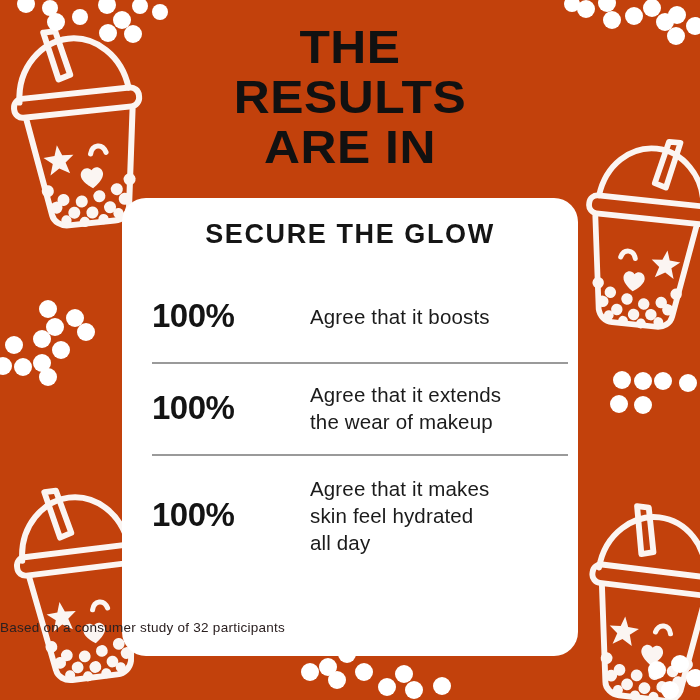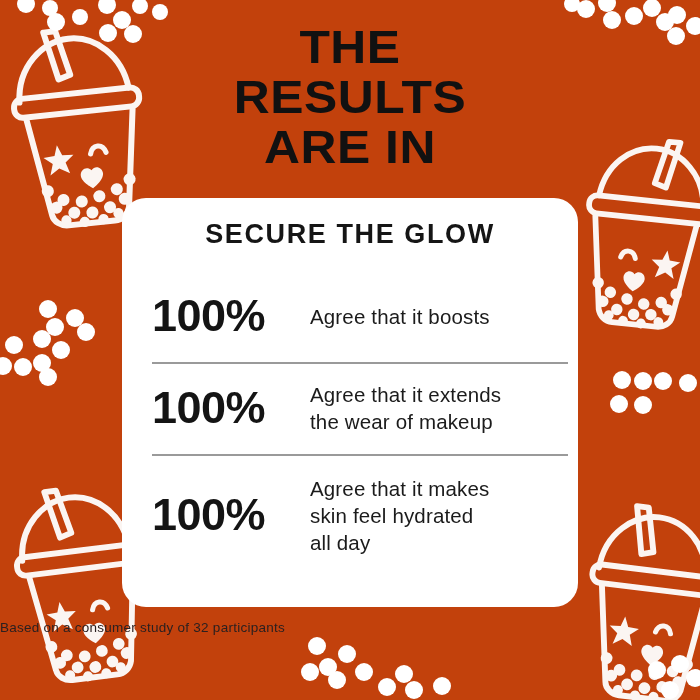--- a/index.html
+++ b/index.html
@@ -44,21 +44,21 @@
     transform-origin: center top;
   }
   .headline .hl-line { display: block; white-space: nowrap; }
 
   
   .card {
     position: absolute;
     left: 122px;
     top: 198px;
     width: 456px;
-    height: 409px;
+    height: 458px;
     background: #ffffff;
     border-radius: 24px;
     box-sizing: border-box;
     padding: 0;
   }
 
   .card-title {
     position: absolute;
     top: 21px;
     left: 0;
@@ -85,21 +85,21 @@
     min-height: 74px;
     padding: 7px 0 9px 0;
   }
   .stat-row + .stat-row { border-top: 2px solid #9a9a9a; }
   .stat-row.last { min-height: 104px; align-items: center; }
 
   .stat-pct {
     flex: 0 0 158px;
     color: #141414;
     font-weight: 700;
-    font-size: 45px;
+    font-size: 33px;
     line-height: 48px;
     letter-spacing: -0.5px;
     white-space: nowrap;
   }
   .stat-text {
     flex: 1 1 auto;
     color: #1b1b1b;
     font-size: 20.5px;
     line-height: 27px;
     letter-spacing: 0.15px;

